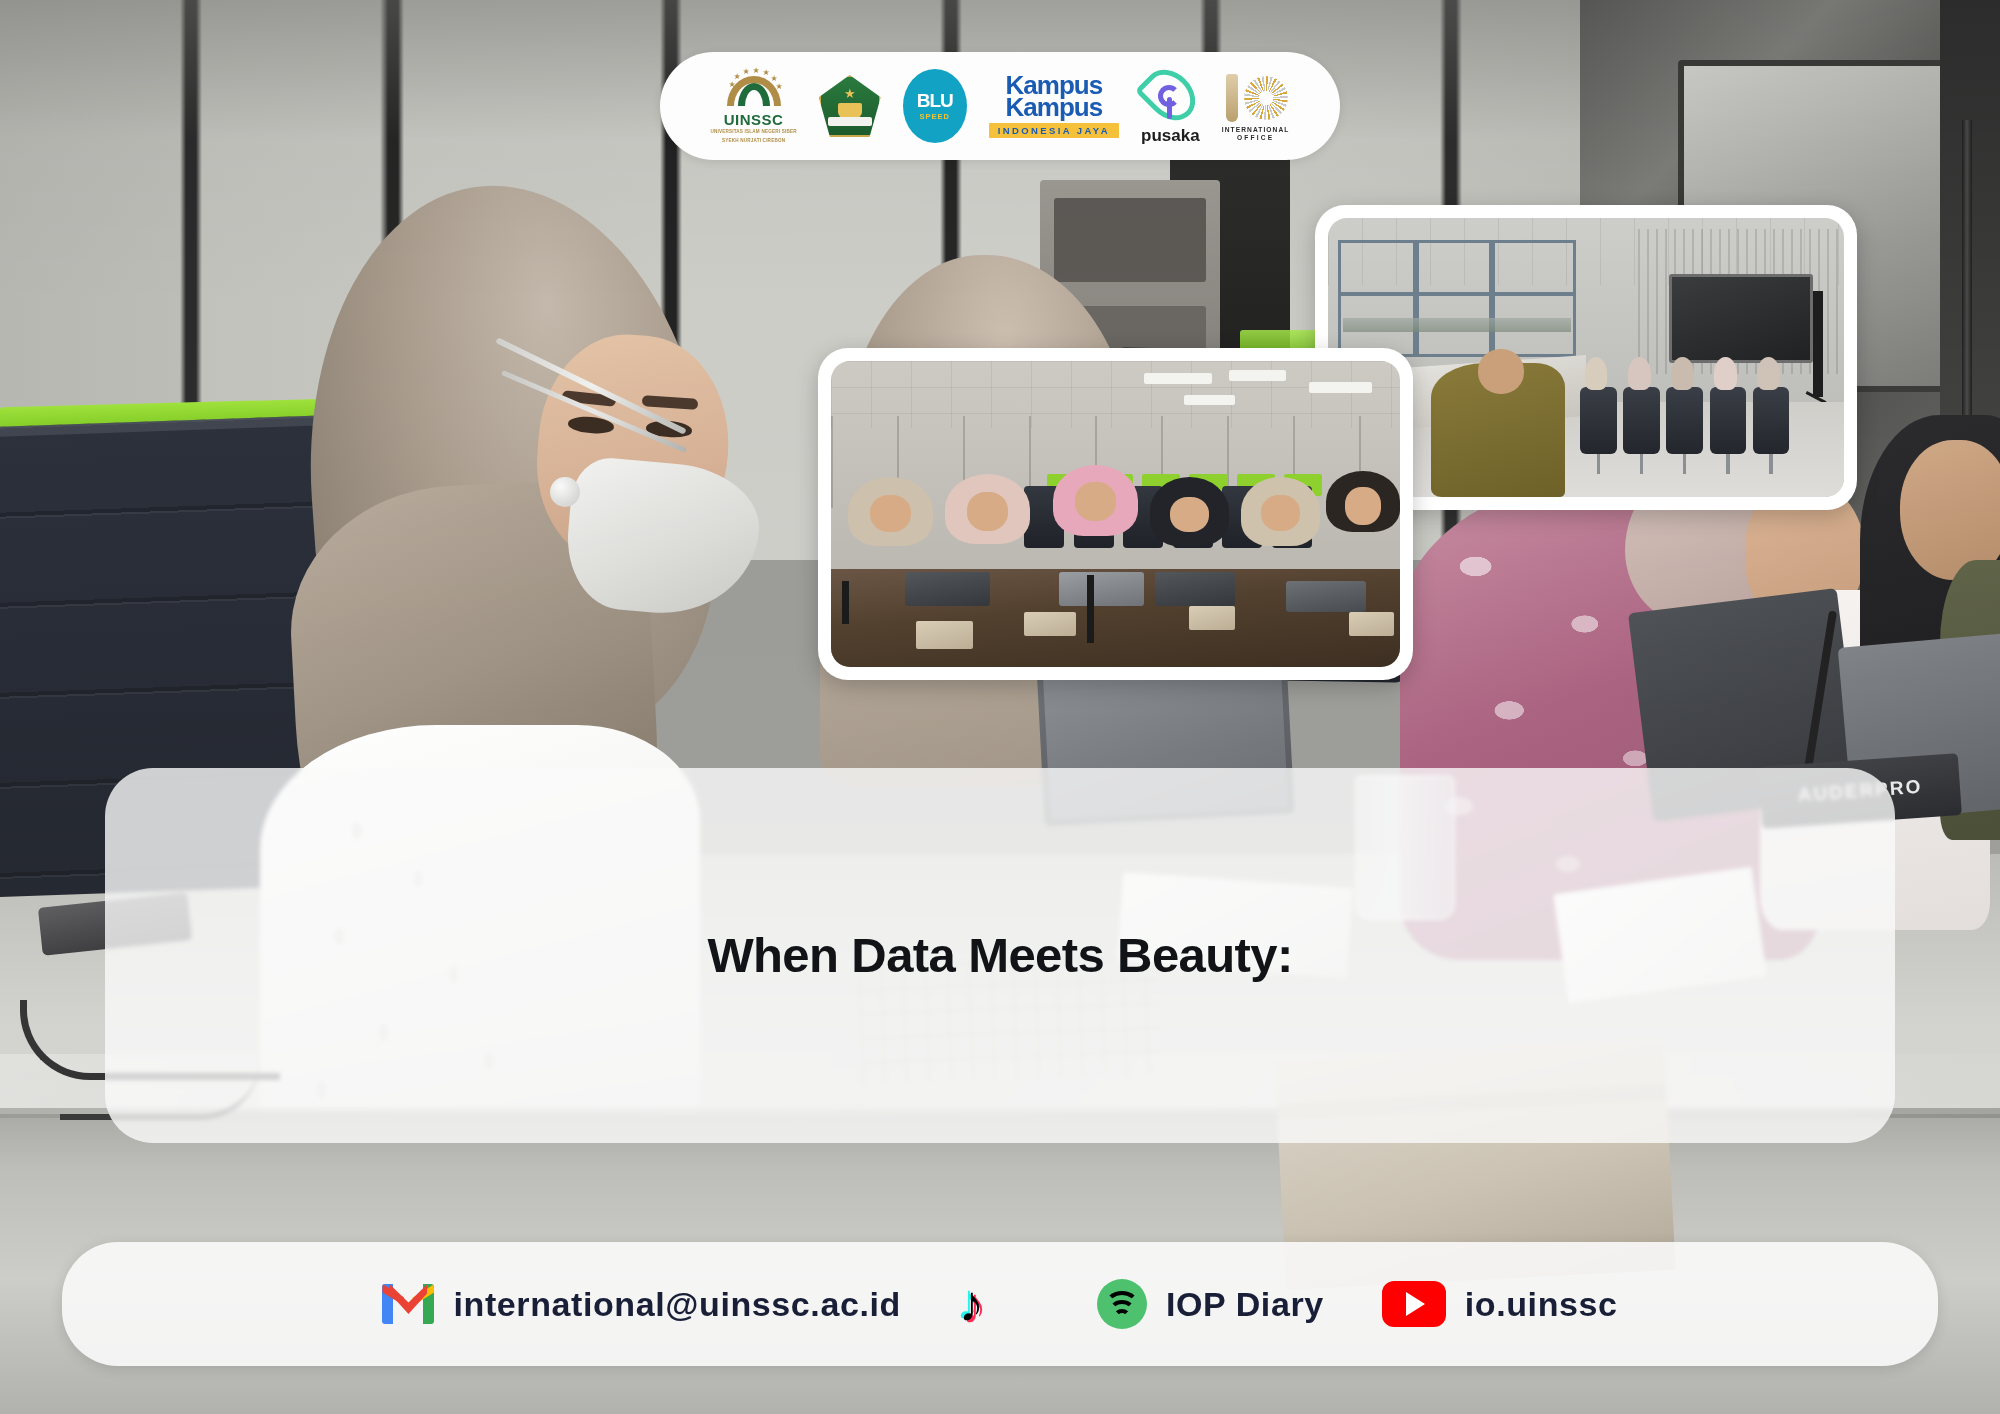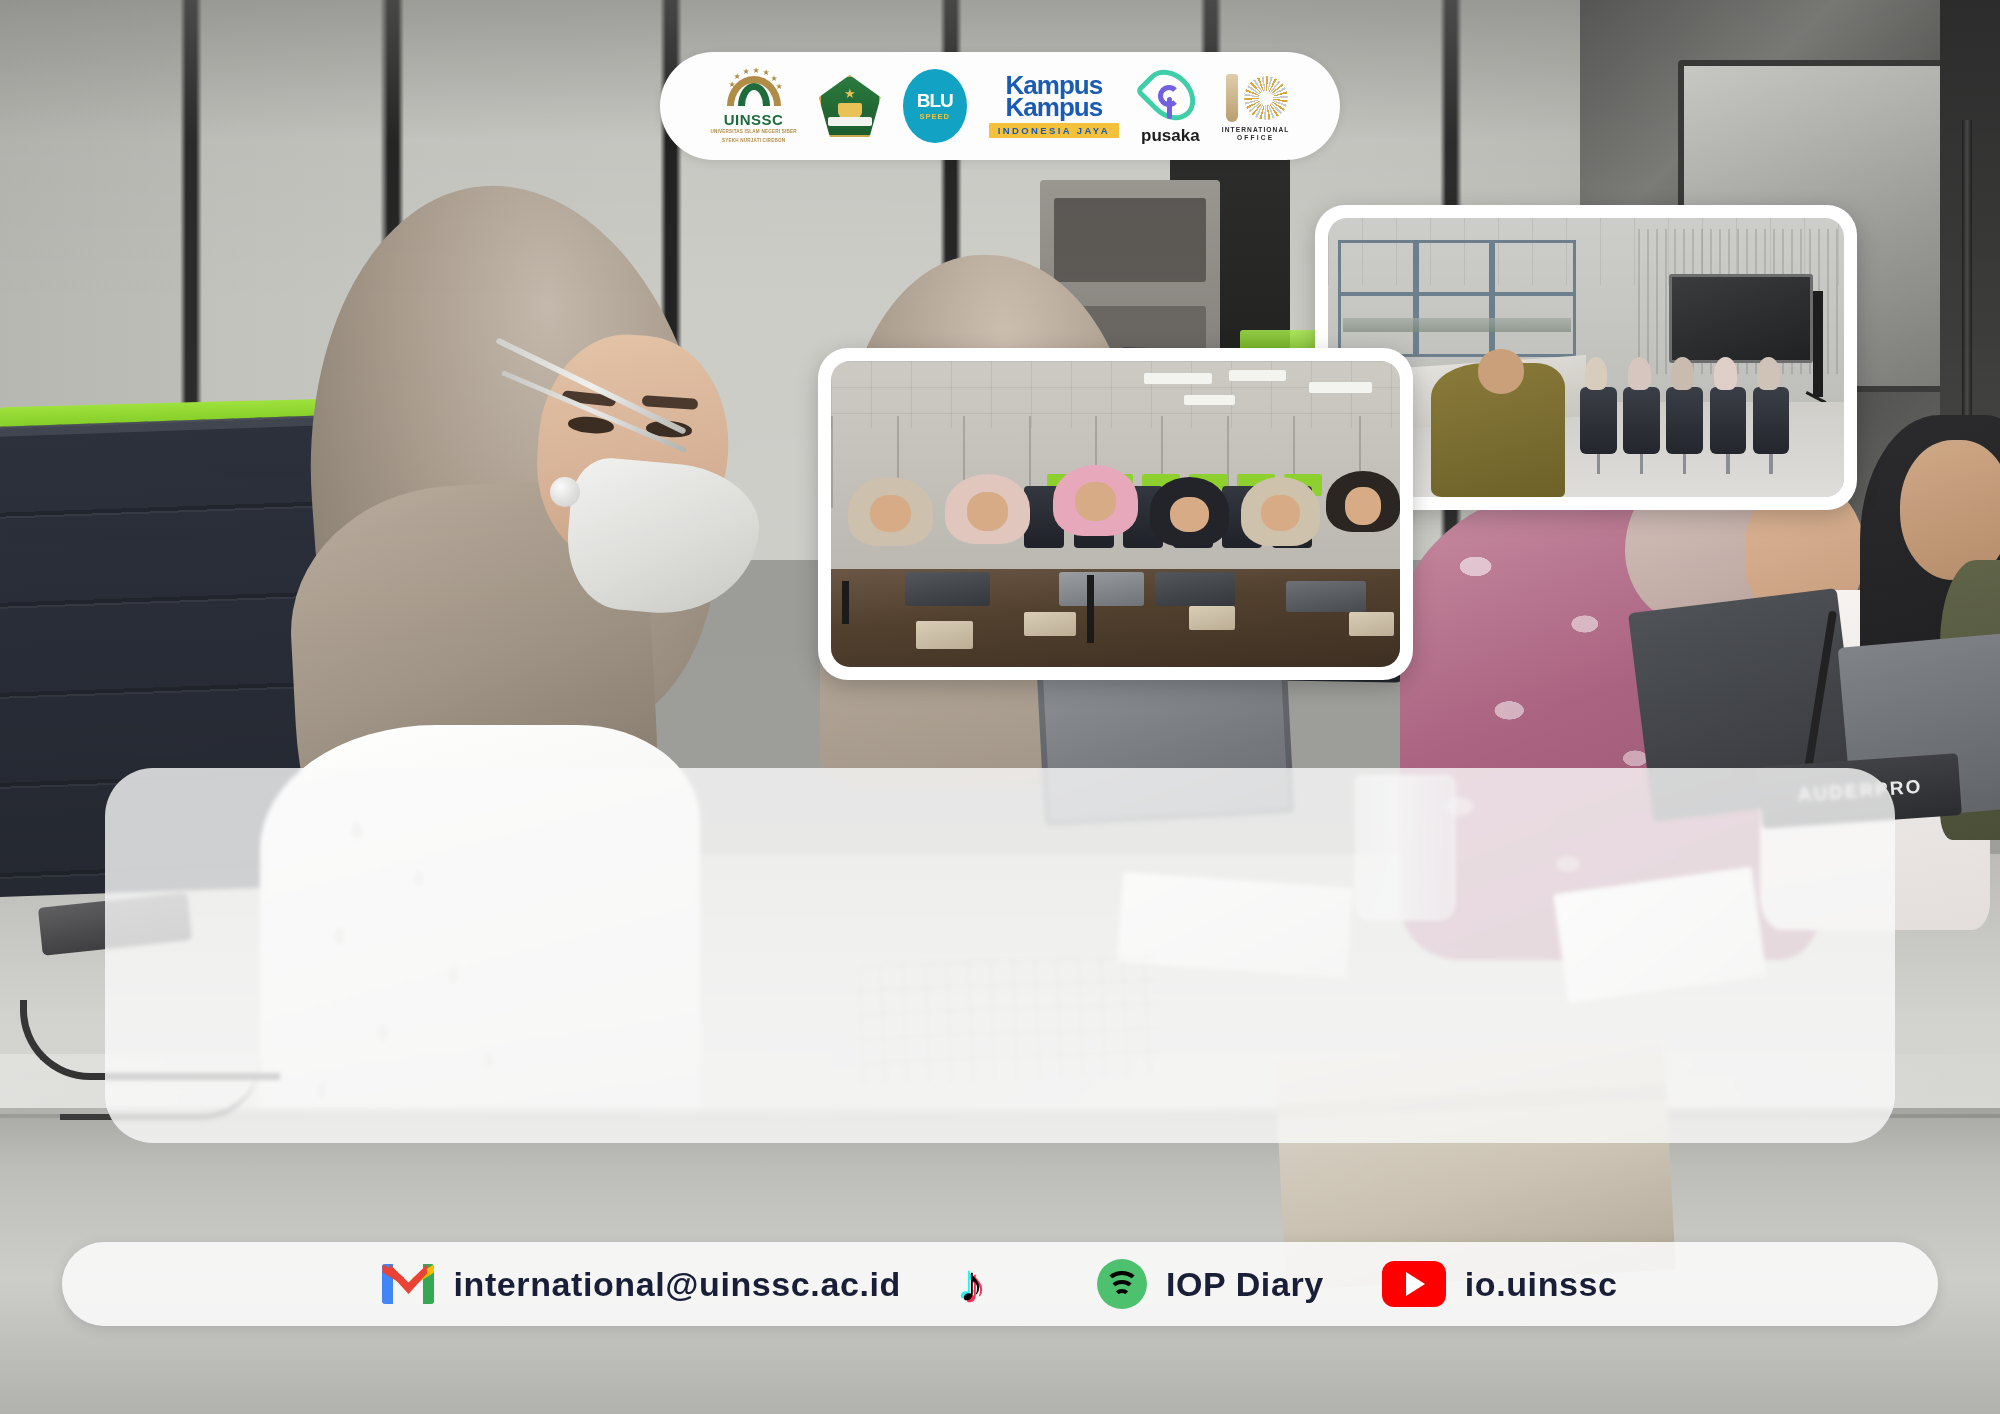--- a/index.html
+++ b/index.html
@@ -391,21 +391,21 @@
     display:flex; flex-direction:column; align-items:center; justify-content:center;
     backdrop-filter:blur(2px);
   }
   .title-line { color:#111317; font-weight:800; letter-spacing:-.6px; line-height:1.20;
     text-align:center; white-space:nowrap; }
   .tl1 { font-size:49px; }
   .tl2, .tl3, .tl4 { font-size:49px; }
 
   
   .footer-bar {
-    position:absolute; left:62px; top:1242px; width:1876px; height:84px;
+    position:absolute; left:62px; top:1242px; width:1876px; height:124px;
     background:rgba(250,250,250,.88); border-radius:56px;
     display:flex; align-items:center; justify-content:center; gap:0;
     box-shadow:0 3px 14px rgba(0,0,0,.12);
   }
   .fitem { display:flex; align-items:center; gap:19px; }
   .ftxt { color:#1a1f38; font-size:34px; font-weight:600; letter-spacing:.6px; white-space:nowrap; }
   .gap { width:58px; }
   .gap-s { width:34px; }
 
   
@@ -669,20 +669,21 @@
       <div class="micB" style="left:2%; bottom:14%; height:14%;"></div>
       <div class="box" style="left:15%; bottom:6%; width:10%; height:9%;"></div>
       <div class="box" style="left:34%; bottom:10%; width:9%; height:8%;"></div>
       <div class="box" style="left:63%; bottom:12%; width:8%; height:8%;"></div>
       <div class="box" style="left:91%; bottom:10%; width:8%; height:8%;"></div>
     </div>
   </div>
 </div>
 
 <div class="title-card">
+  <div class="title-line tl1">When Data Meets Beauty:</div>
 </div>
 
 <div class="footer-bar">
 
   <div class="fitem">
     <span class="ic-gmail">
       <i class="lb"></i>
         <i class="rb"></i>
         <i class="lr"></i>
         <i class="rr"></i>

